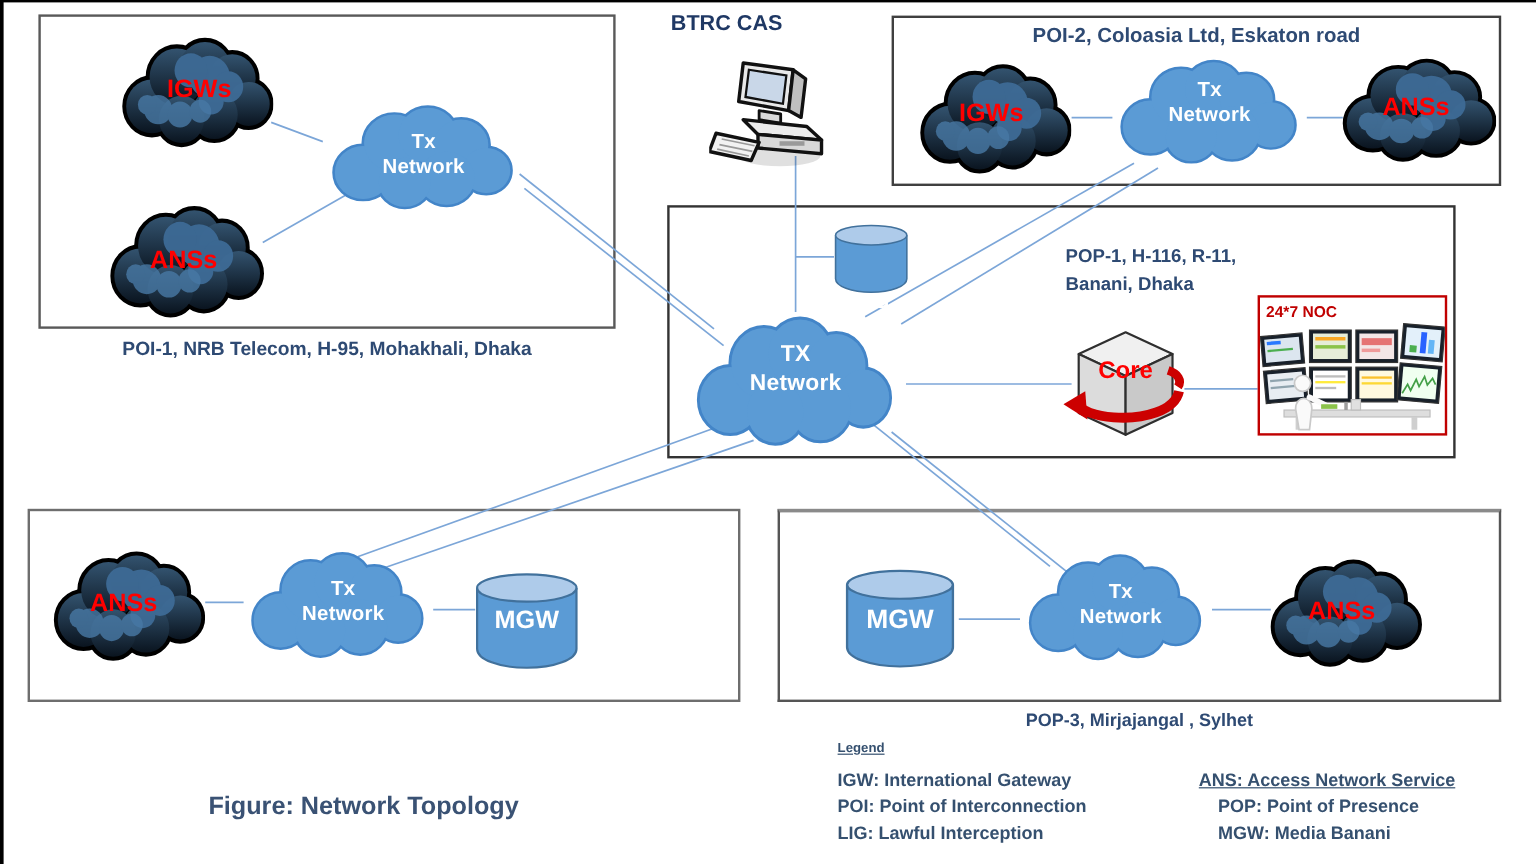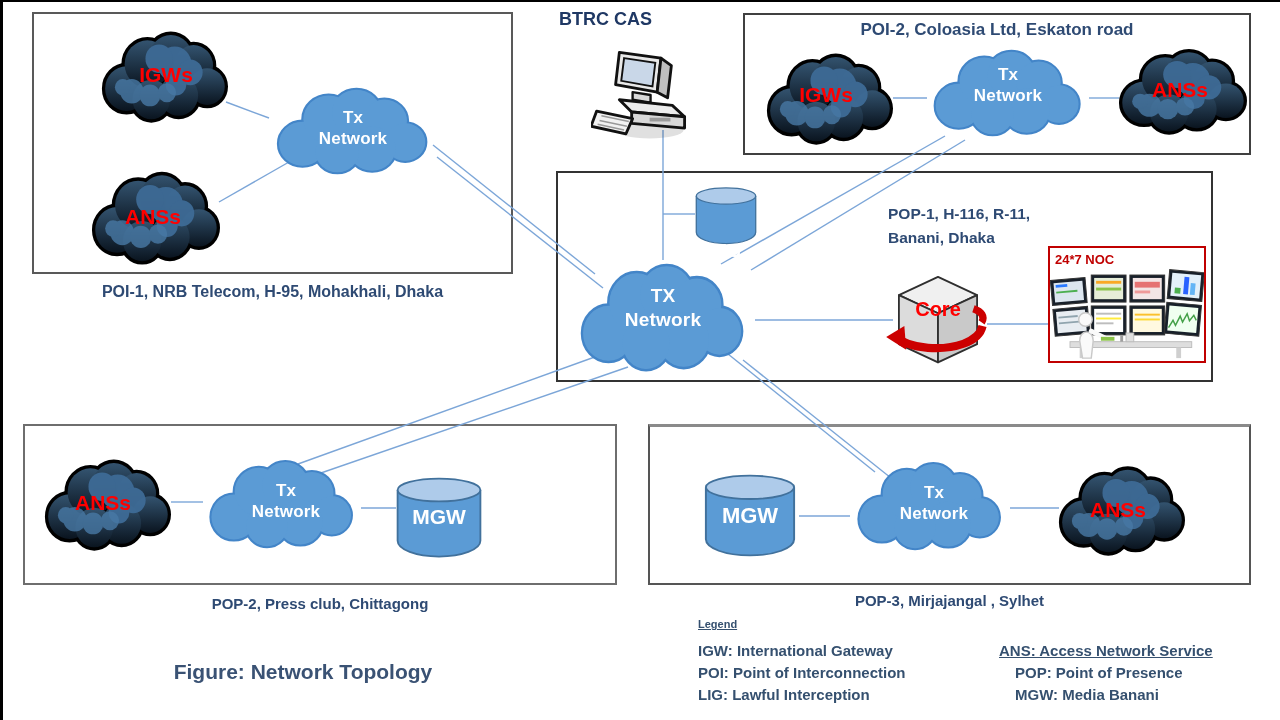--- a/index.html
+++ b/index.html
@@ -304,21 +304,20 @@
     </svg>
   <svg class="shape" id="cl-pop2-tx">
       <use href="#sym-cloud-blue" width="166" height="100"></use>
     </svg>
   <svg class="shape" id="cyl-mgw-pop2">
       <use href="#sym-cylinder" width="92" height="84"></use>
     </svg>
   <div class="lbl red-text" id="txt-pop2-anss">ANSs</div>
   <div class="lbl cloud-text" id="txt-pop2-tx">Tx Network</div>
   <div class="lbl cyl-text" id="txt-mgw-pop2">MGW</div>
-  <div class="lbl center" id="cap-pop2">POP-2, Press club, Chittagong</div>
 
   <svg class="shape" id="cyl-mgw-pop3">
       <use href="#sym-cylinder" width="98" height="86"></use>
     </svg>
   <svg class="shape" id="cl-pop3-tx">
       <use href="#sym-cloud-blue" width="166" height="100"></use>
     </svg>
   <svg class="shape" id="cl-pop3-anss">
       <use href="#sym-cloud-dark" width="130" height="100"></use>
     </svg>

